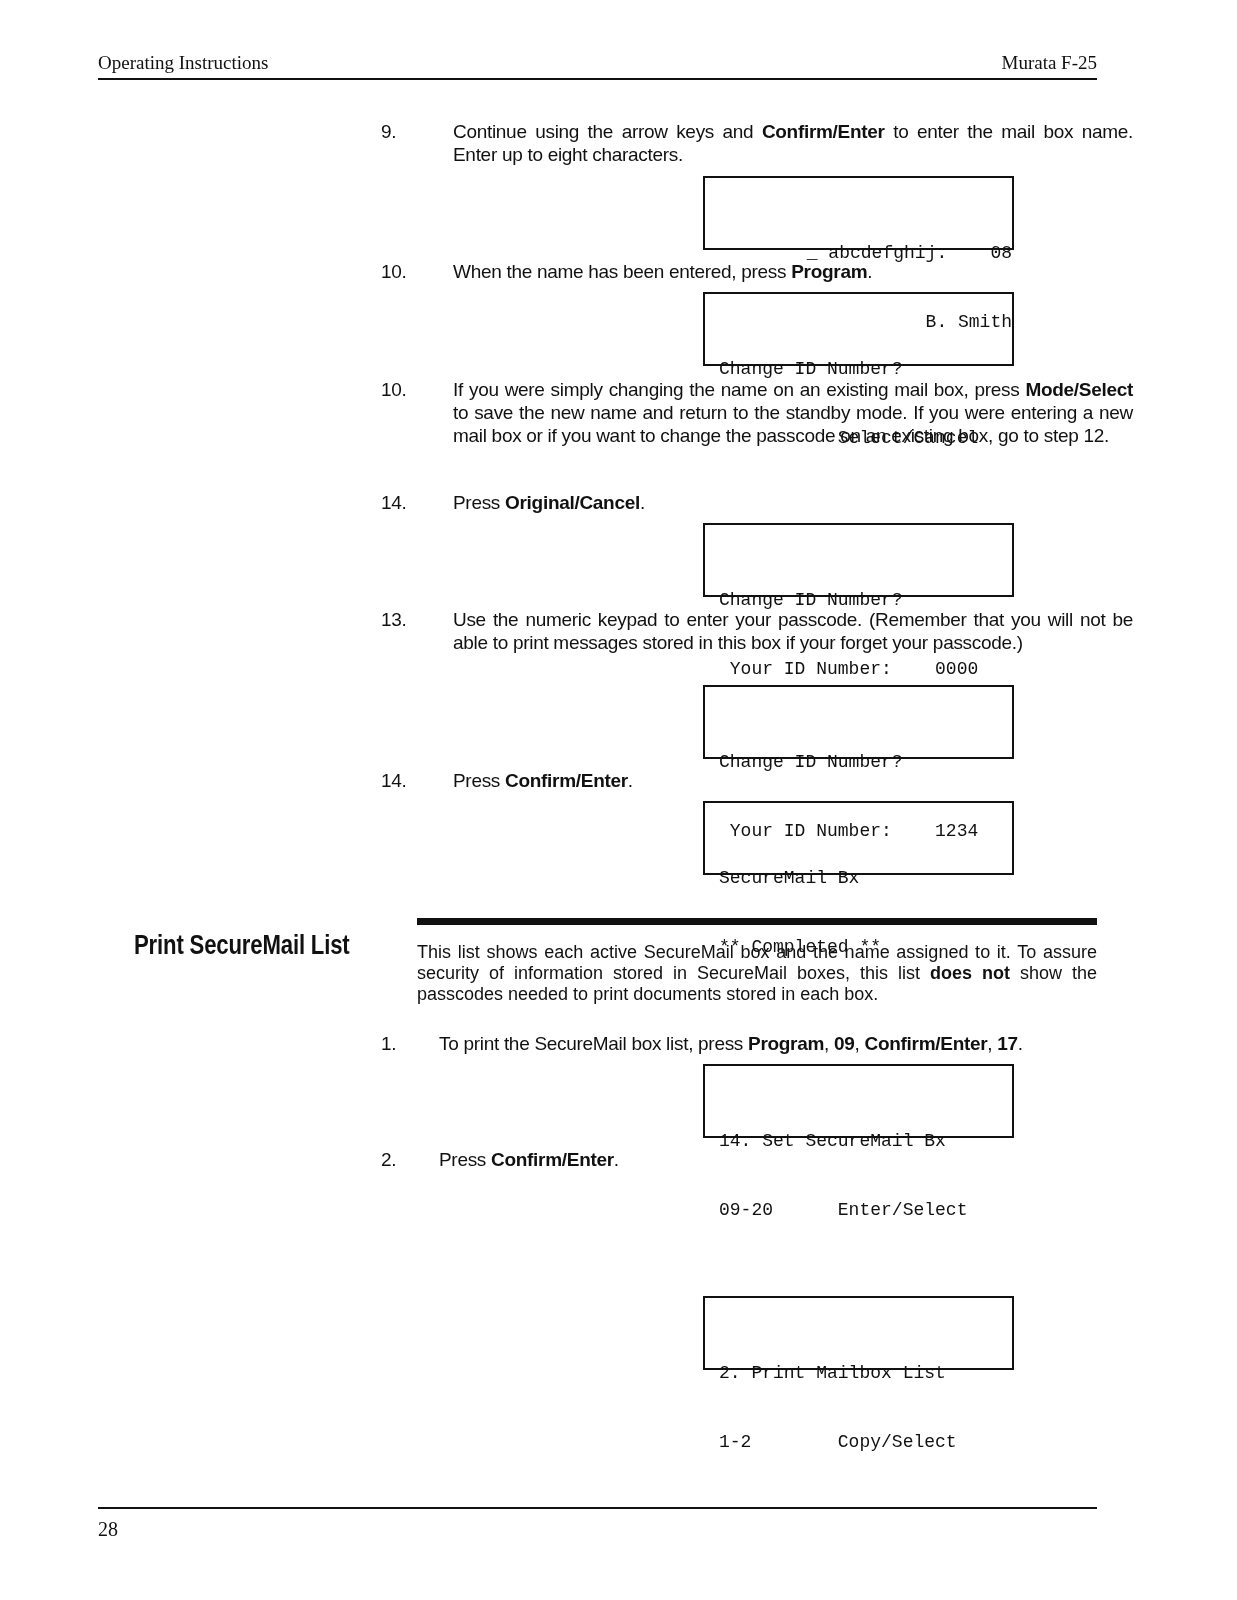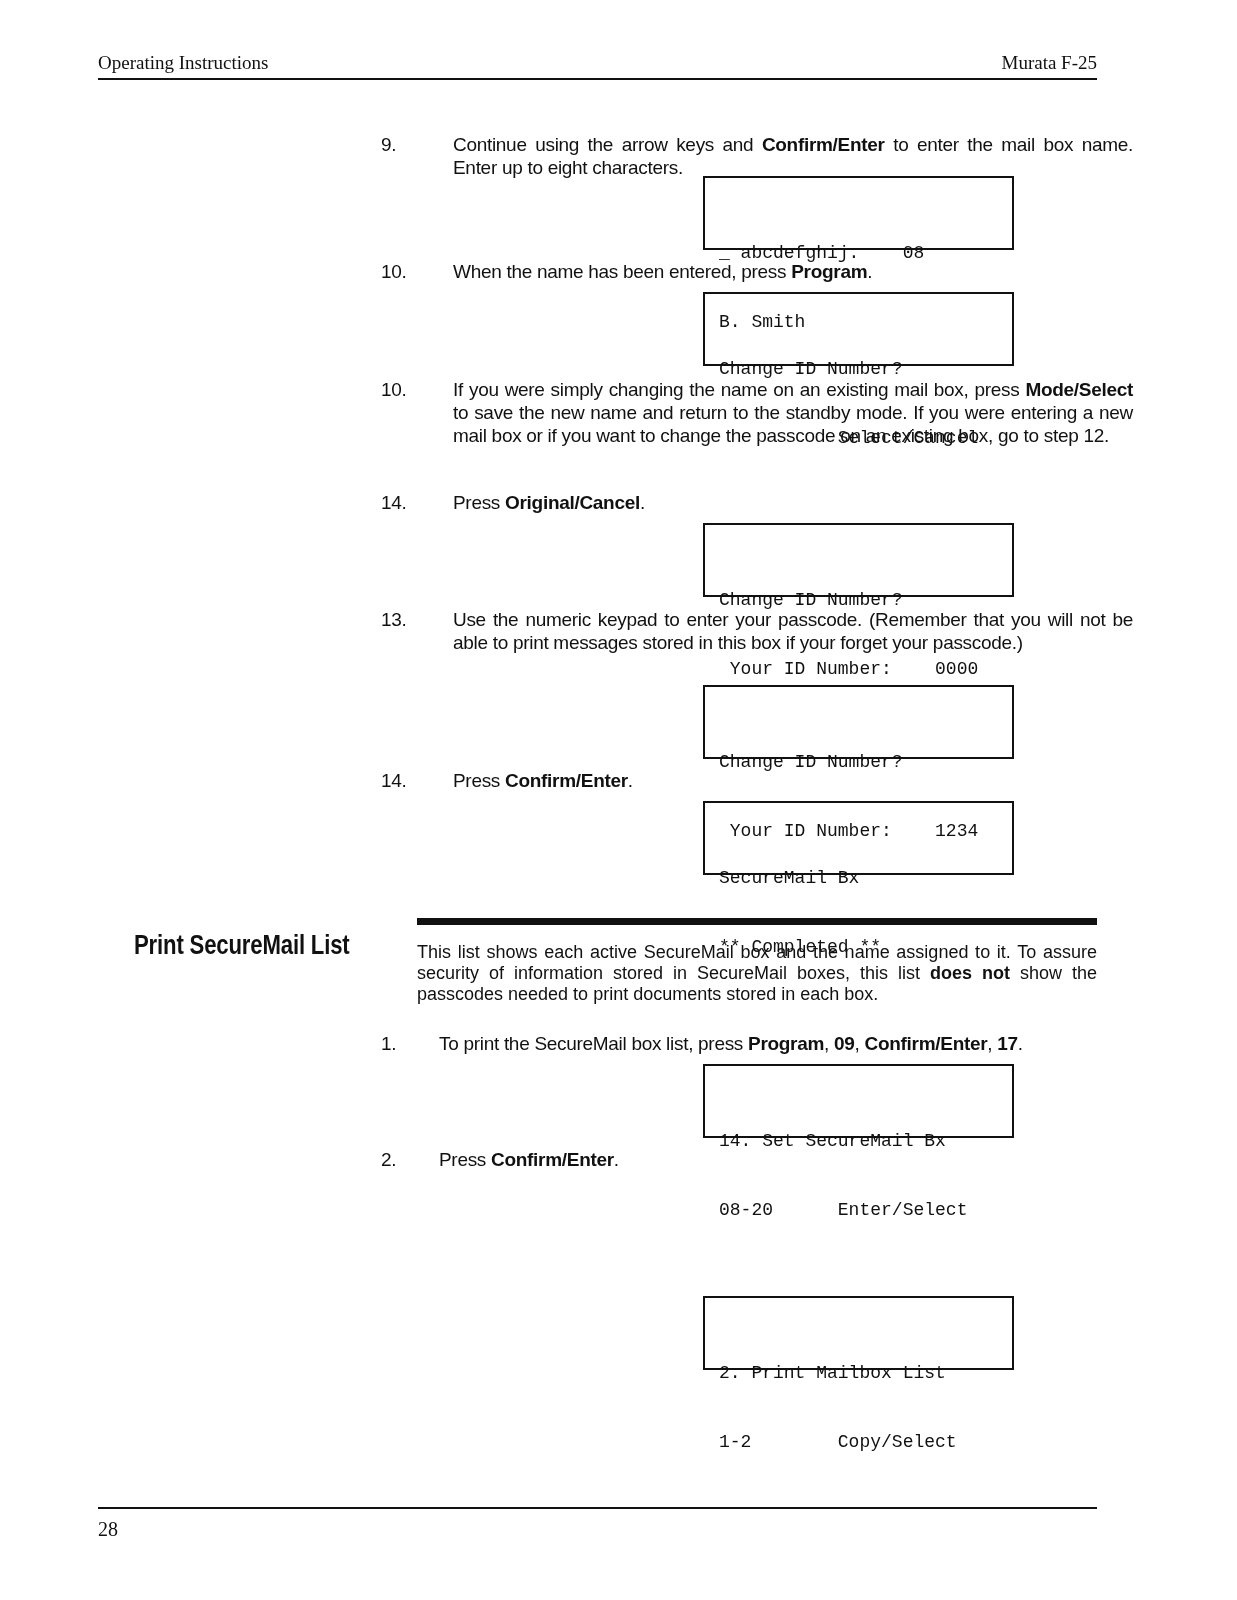--- a/index.html
+++ b/index.html
@@ -37,24 +37,24 @@
 <body>
 
 <div class="page">
 
   <div class="running-header">
     <span class="left">Operating Instructions</span>
     <span class="right">Murata F-25</span>
   </div>
   <div class="header-rule"></div>
 
-  <div class="step sans hang" style="top:133px;">
+  <div class="step sans hang" style="top:120px;">
     <span class="num">9.</span><span class="body"><span>Continue using the arrow keys and </span><b>Confirm/Enter</b><span> to enter the mail box name. Enter up to eight characters.</span></span>
   </div>
-  <div class="lcd" style="top:176px;">
+  <div class="lcd" style="top:176px;text-align:right;">
     <span class="line">_ abcdefghij.    08</span>
     <span class="line">B. Smith</span>
   </div>
 
   <div class="step sans hang" style="top:260px;">
     <span class="num">10.</span><span class="body"><span>When the name has been entered, press </span><b>Program</b><span>.</span></span>
   </div>
   <div class="lcd" style="top:292px;">
     <span class="line">Change ID Number?</span>
     <span class="line">           Select/Cancel</span>
@@ -90,21 +90,21 @@
 
   <div class="section-rule"></div>
   <div class="section-title">Print SecureMail List</div>
   <div class="intro"><span>This list shows each active SecureMail box and the name assigned to it. To assure security of information stored in SecureMail boxes, this list </span><b>does not</b><span> show the passcodes needed to print documents stored in each box.</span></div>
 
   <div class="step sans hang" style="top:1032px;">
     <span class="num" style="width:22px;">1.</span><span class="body"><span>To print the SecureMail box list, press </span><b>Program</b><span>, </span><b>09</b><span>, </span><b>Confirm/Enter</b><span>, </span><b>17</b><span>.</span></span>
   </div>
   <div class="lcd" style="top:1064px;">
     <span class="line">14. Set SecureMail Bx</span>
-    <span class="line">08-20      Enter/Select</span>
+    <span class="line">09-20      Enter/Select</span>
   </div>
 
   <div class="step sans hang" style="top:1148px;">
     <span class="num" style="width:22px;">2.</span><span class="body"><span>Press </span><b>Confirm/Enter</b><span>.</span></span>
   </div>
 
   <div class="lcd" style="top:1296px;">
     <span class="line">2. Print Mailbox List</span>
     <span class="line">1-2        Copy/Select</span>
   </div>

